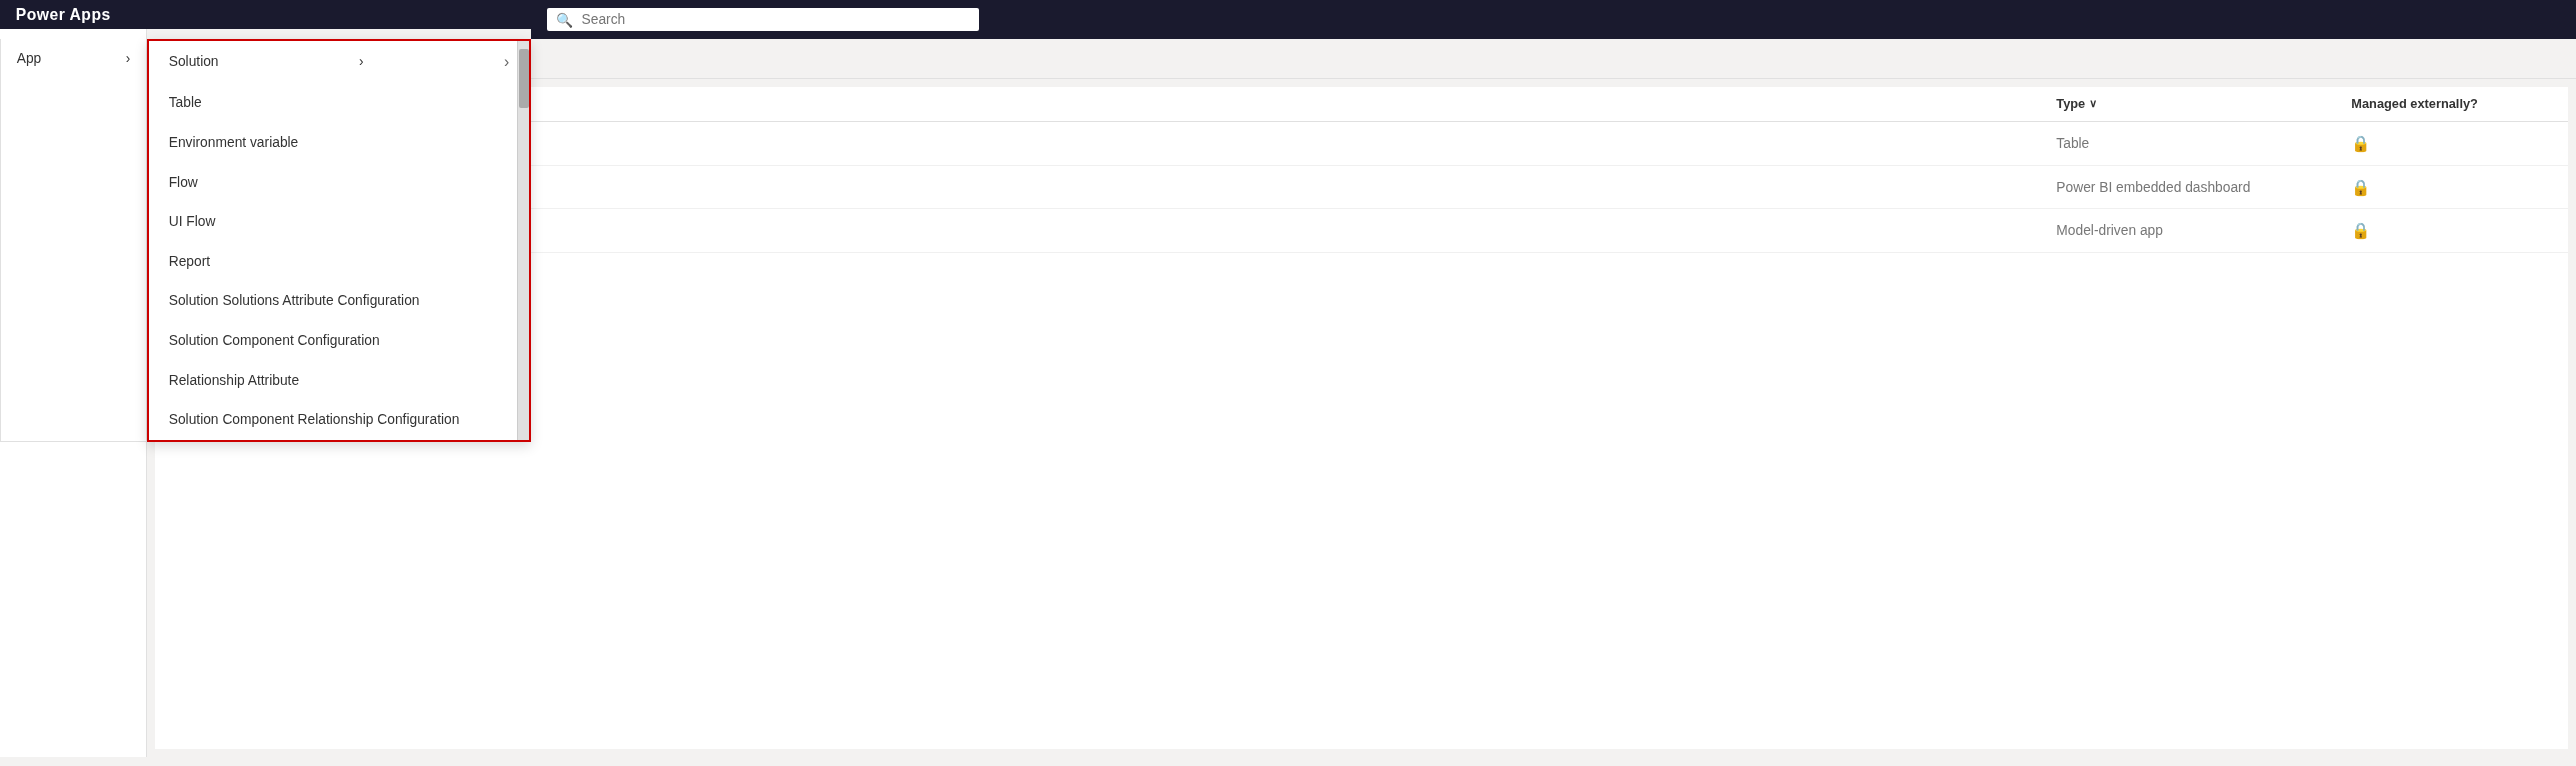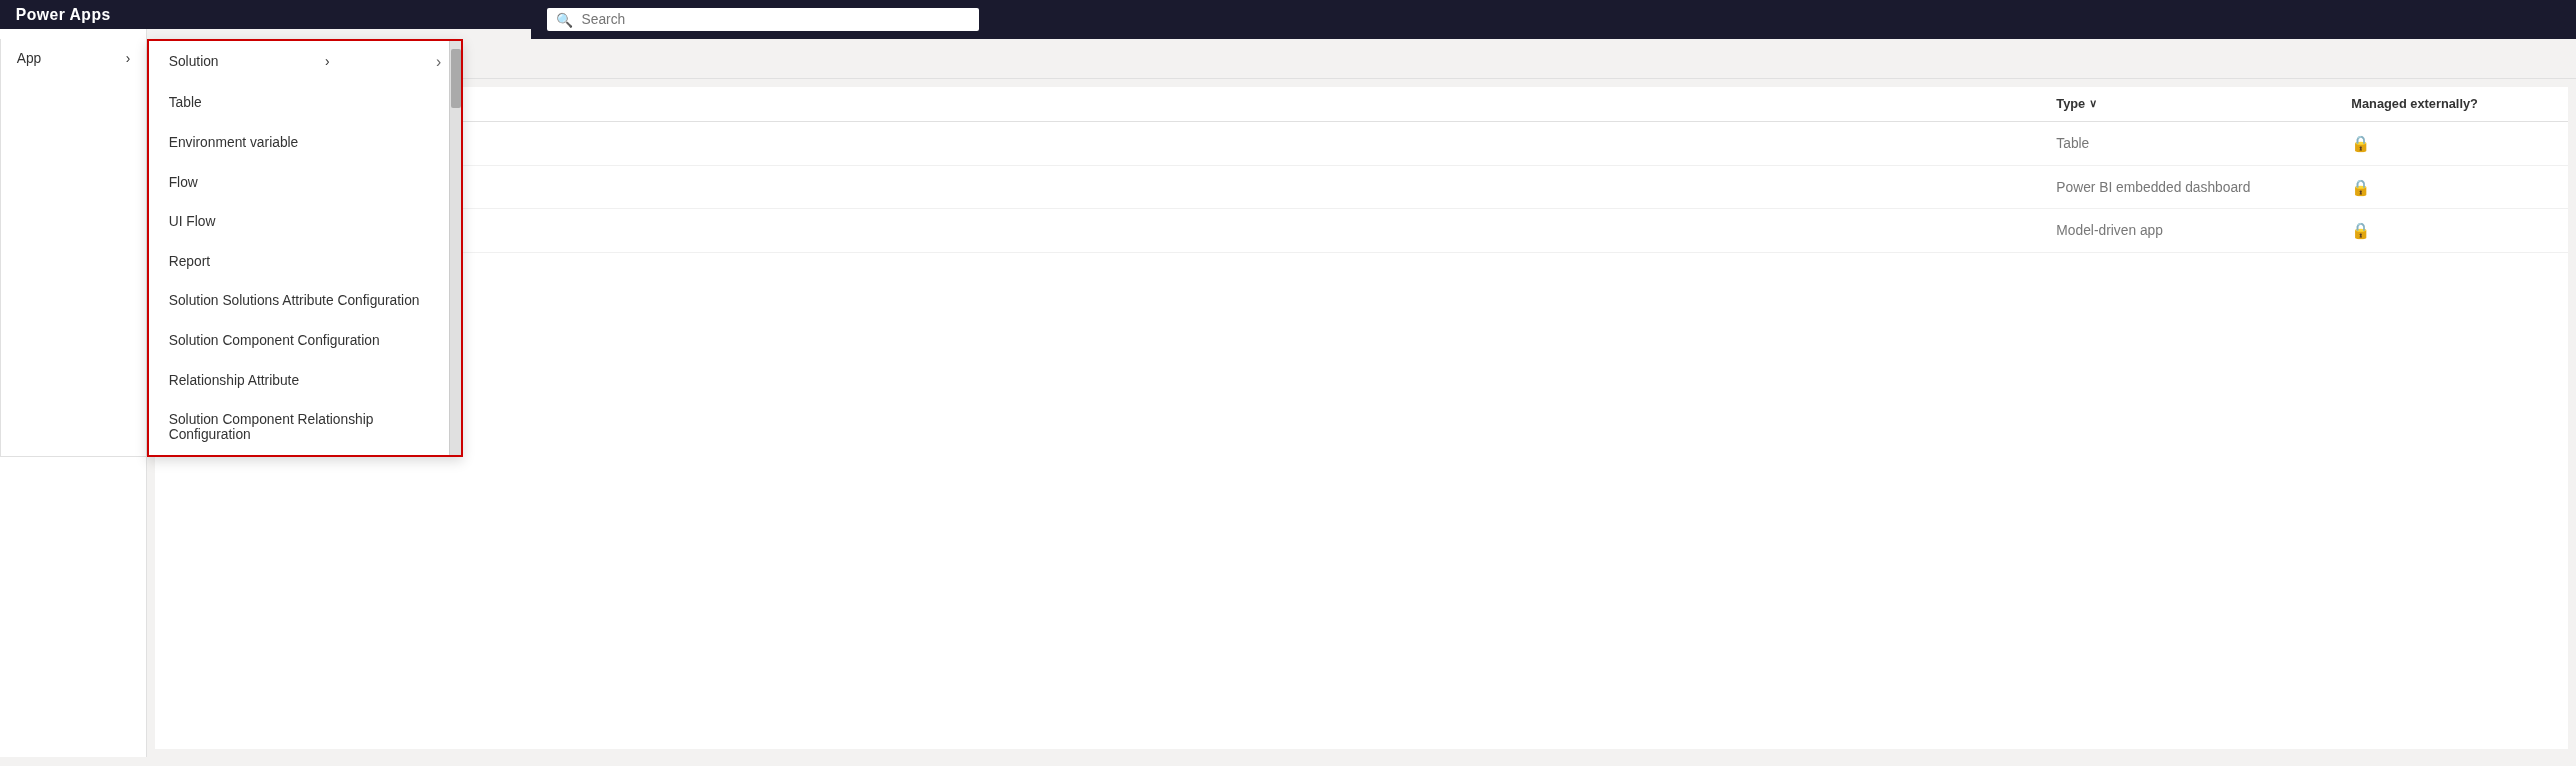--- a/index.html
+++ b/index.html
@@ -168,21 +168,21 @@
     .lock-icon {
       font-size: 15.7px;
       color: #999;
     }
 
     
     .dropdown-overlay {
       position: absolute;
       top: 39px;
       left: 0;
-      width: 463px;
+      width: 531px;
       background: transparent;
       z-index: 100;
       display: flex;
     }
 
     .app-menu {
       width: 147px;
       background: white;
       border: 1px solid #e0e0e0;
       border-top: none;

